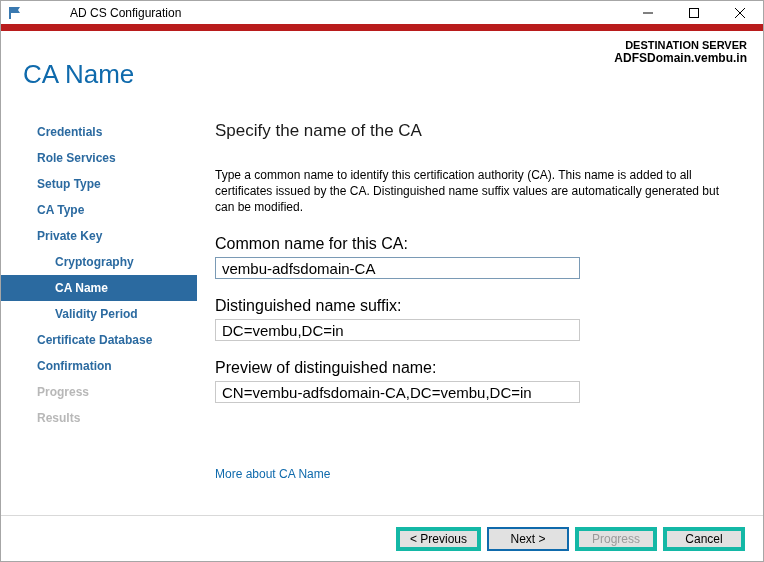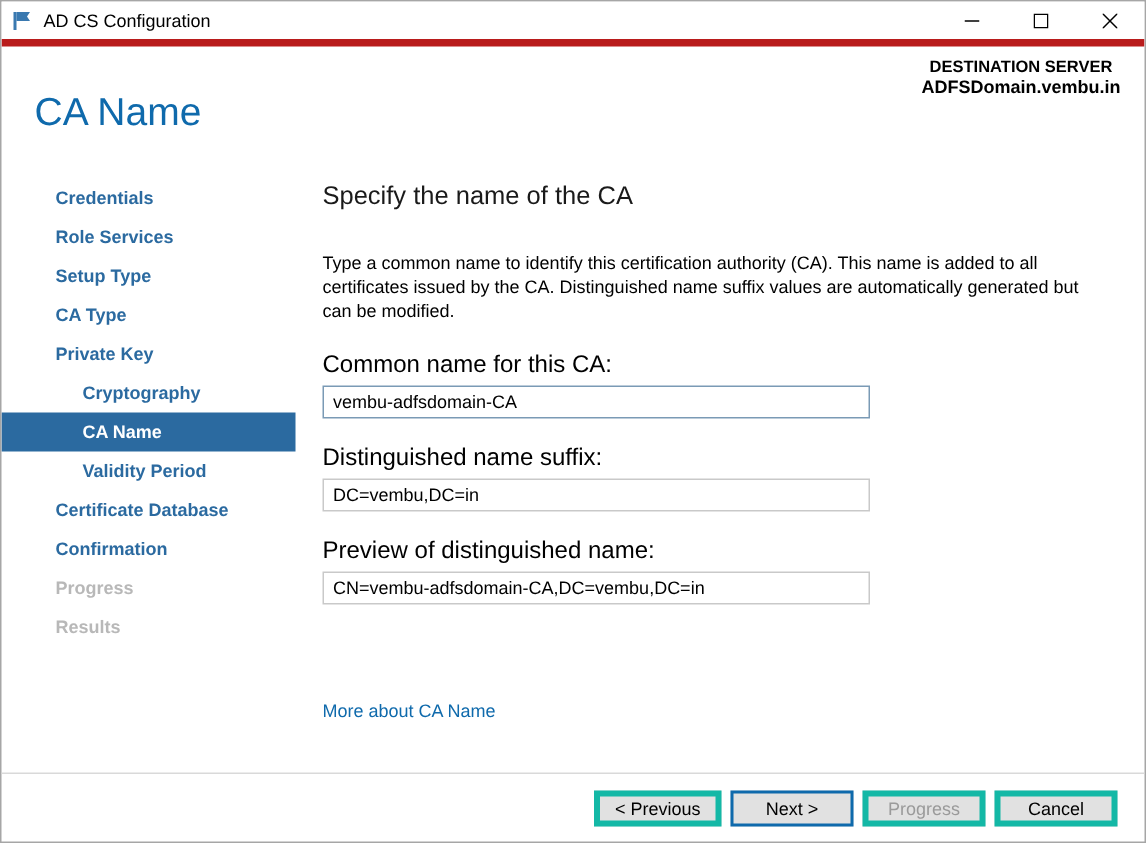--- a/index.html
+++ b/index.html
@@ -11,22 +11,23 @@
     width: 764px;
     height: 562px;
     overflow: hidden;
     border: 1px solid #a6a6a6;
   }
   
   .titlebar {
     height: 30px;
     display: flex;
     align-items: center;
-    border-bottom: 5px solid #b91c1c;
+    border-bottom: 7px solid #b91c1c;
     background: #fff;
+    gap: 41px;
   }
   .titlebar .icon-box {
     width: 28px;
     display: flex;
     align-items: center;
     justify-content: center;
   }
   .titlebar .title-text { font-size: 12px; color: #000; }
   .win-controls { margin-left: auto; display: flex; }
   .win-controls .ctl {
@@ -43,21 +44,21 @@
   .header .page-title {
     color: #0f6aac;
     font-size: 26px;
     font-weight: 300;
     padding-top: 28px;
   }
   .header .dest {
     position: absolute;
     right: 16px;
     top: 8px;
-    text-align: center;
+    text-align: right;
   }
   .dest-label { font-size: 11px; font-weight: 700; color: #000; }
   .dest-server { font-size: 12px; font-weight: 700; color: #000; }
 
   
   .content {
     display: flex;
     height: 412px;
   }
   .sidebar {
@@ -102,21 +103,21 @@
   .field-label {
     font-size: 16px;
     color: #000;
     margin-bottom: 4px;
   }
   input.textfield {
     width: 365px;
     height: 22px;
     border: 1px solid #7a9ab5;
     padding: 2px 6px;
-    font-size: 12px;
+    font-size: 15px;
     font-family: inherit;
     outline: none;
   }
   input.textfield.gray { border-color: #c9c9c9; }
   .field-group { margin-bottom: 18px; }
   .more-link {
     color: #0f6aac;
     font-size: 12px;
     margin-top: 46px;
     cursor: pointer;

